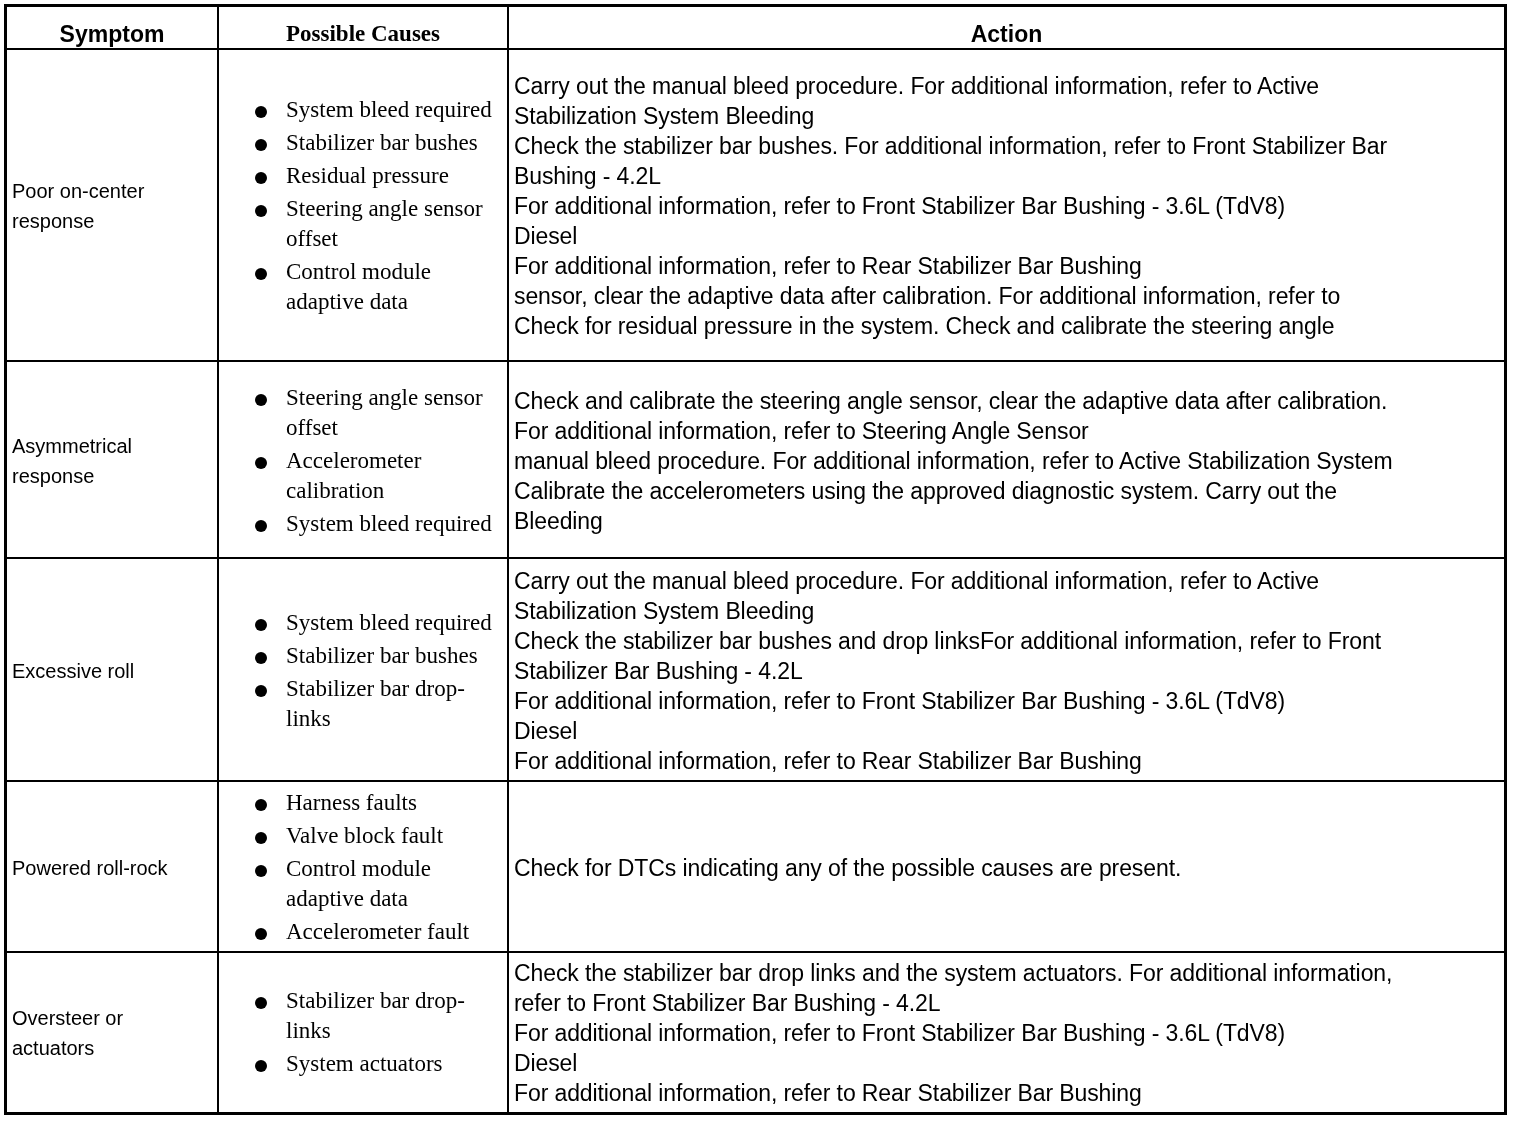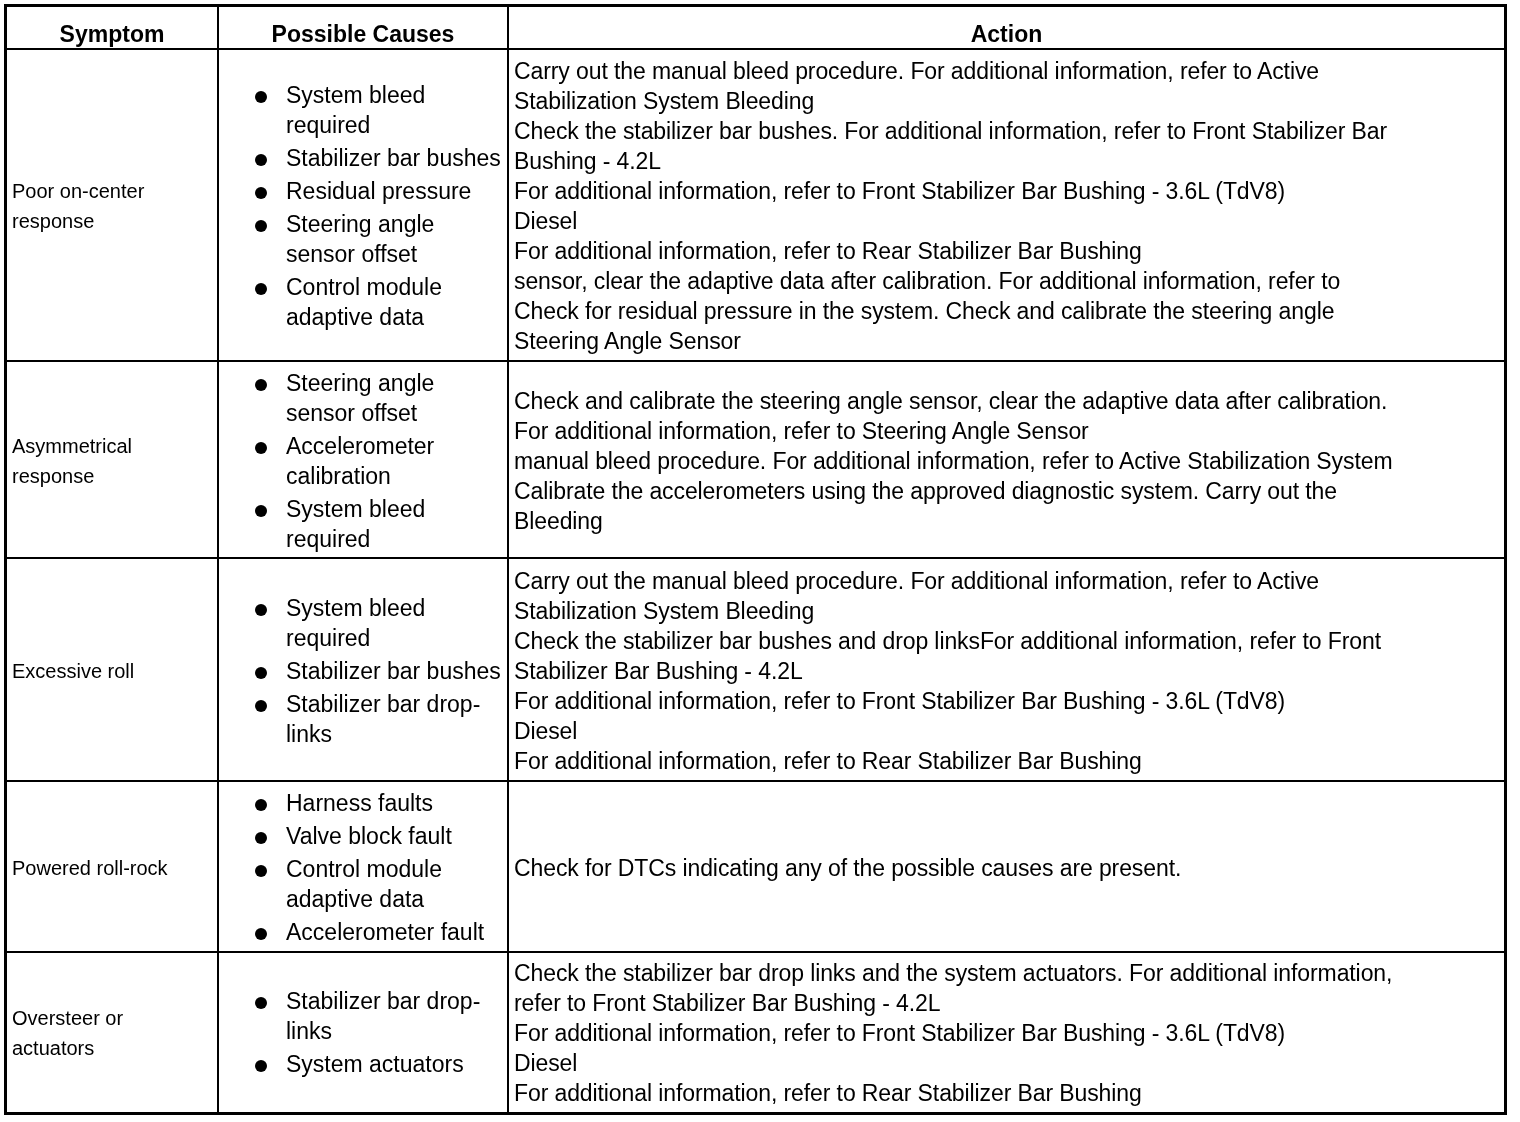--- a/index.html
+++ b/index.html
@@ -33,21 +33,21 @@
     }
     .row + .row { border-top: 2px solid #000; }
     .cell {
       height: 100%;
       box-sizing: border-box;
       display: flex;
       align-items: center;
       overflow: hidden;
     }
     .c1 { width: 212px; border-right: 2px solid #000; }
-    .c2 { width: 290px; border-right: 2px solid #000; }
+    .c2 { width: 290px; border-right: 2px solid #000; font-family: Liberation Serif, serif; }
     .c3 { width: 995px; }
 
     .header .cell {
       justify-content: center;
       font-weight: bold;
       font-size: 23px;
     }
     .symptom {
       font-size: 20px;
       line-height: 30px;
@@ -119,21 +119,20 @@
         <div>
           <span class="line">Carry out the manual bleed procedure. For additional information, refer to Active</span>
           <span class="line">Stabilization System Bleeding</span>
           <span class="line">Check the stabilizer bar bushes. For additional information, refer to Front Stabilizer Bar</span>
           <span class="line">Bushing - 4.2L</span>
           <span class="line">For additional information, refer to Front Stabilizer Bar Bushing - 3.6L (TdV8)</span>
           <span class="line">Diesel</span>
           <span class="line">For additional information, refer to Rear Stabilizer Bar Bushing</span>
           <span class="line">sensor, clear the adaptive data after calibration. For additional information, refer to</span>
           <span class="line">Check for residual pressure in the system. Check and calibrate the steering angle</span>
-          <span class="line">Steering Angle Sensor</span>
         </div>
       </div>
     </div>
   <div class="row body-row" style="top:353px;height:199px;">
       <div class="cell c1 symptom">
         <div>
           <span style="display: block;">Asymmetrical</span>
           <span style="display: block;">response</span>
         </div>
       </div>

